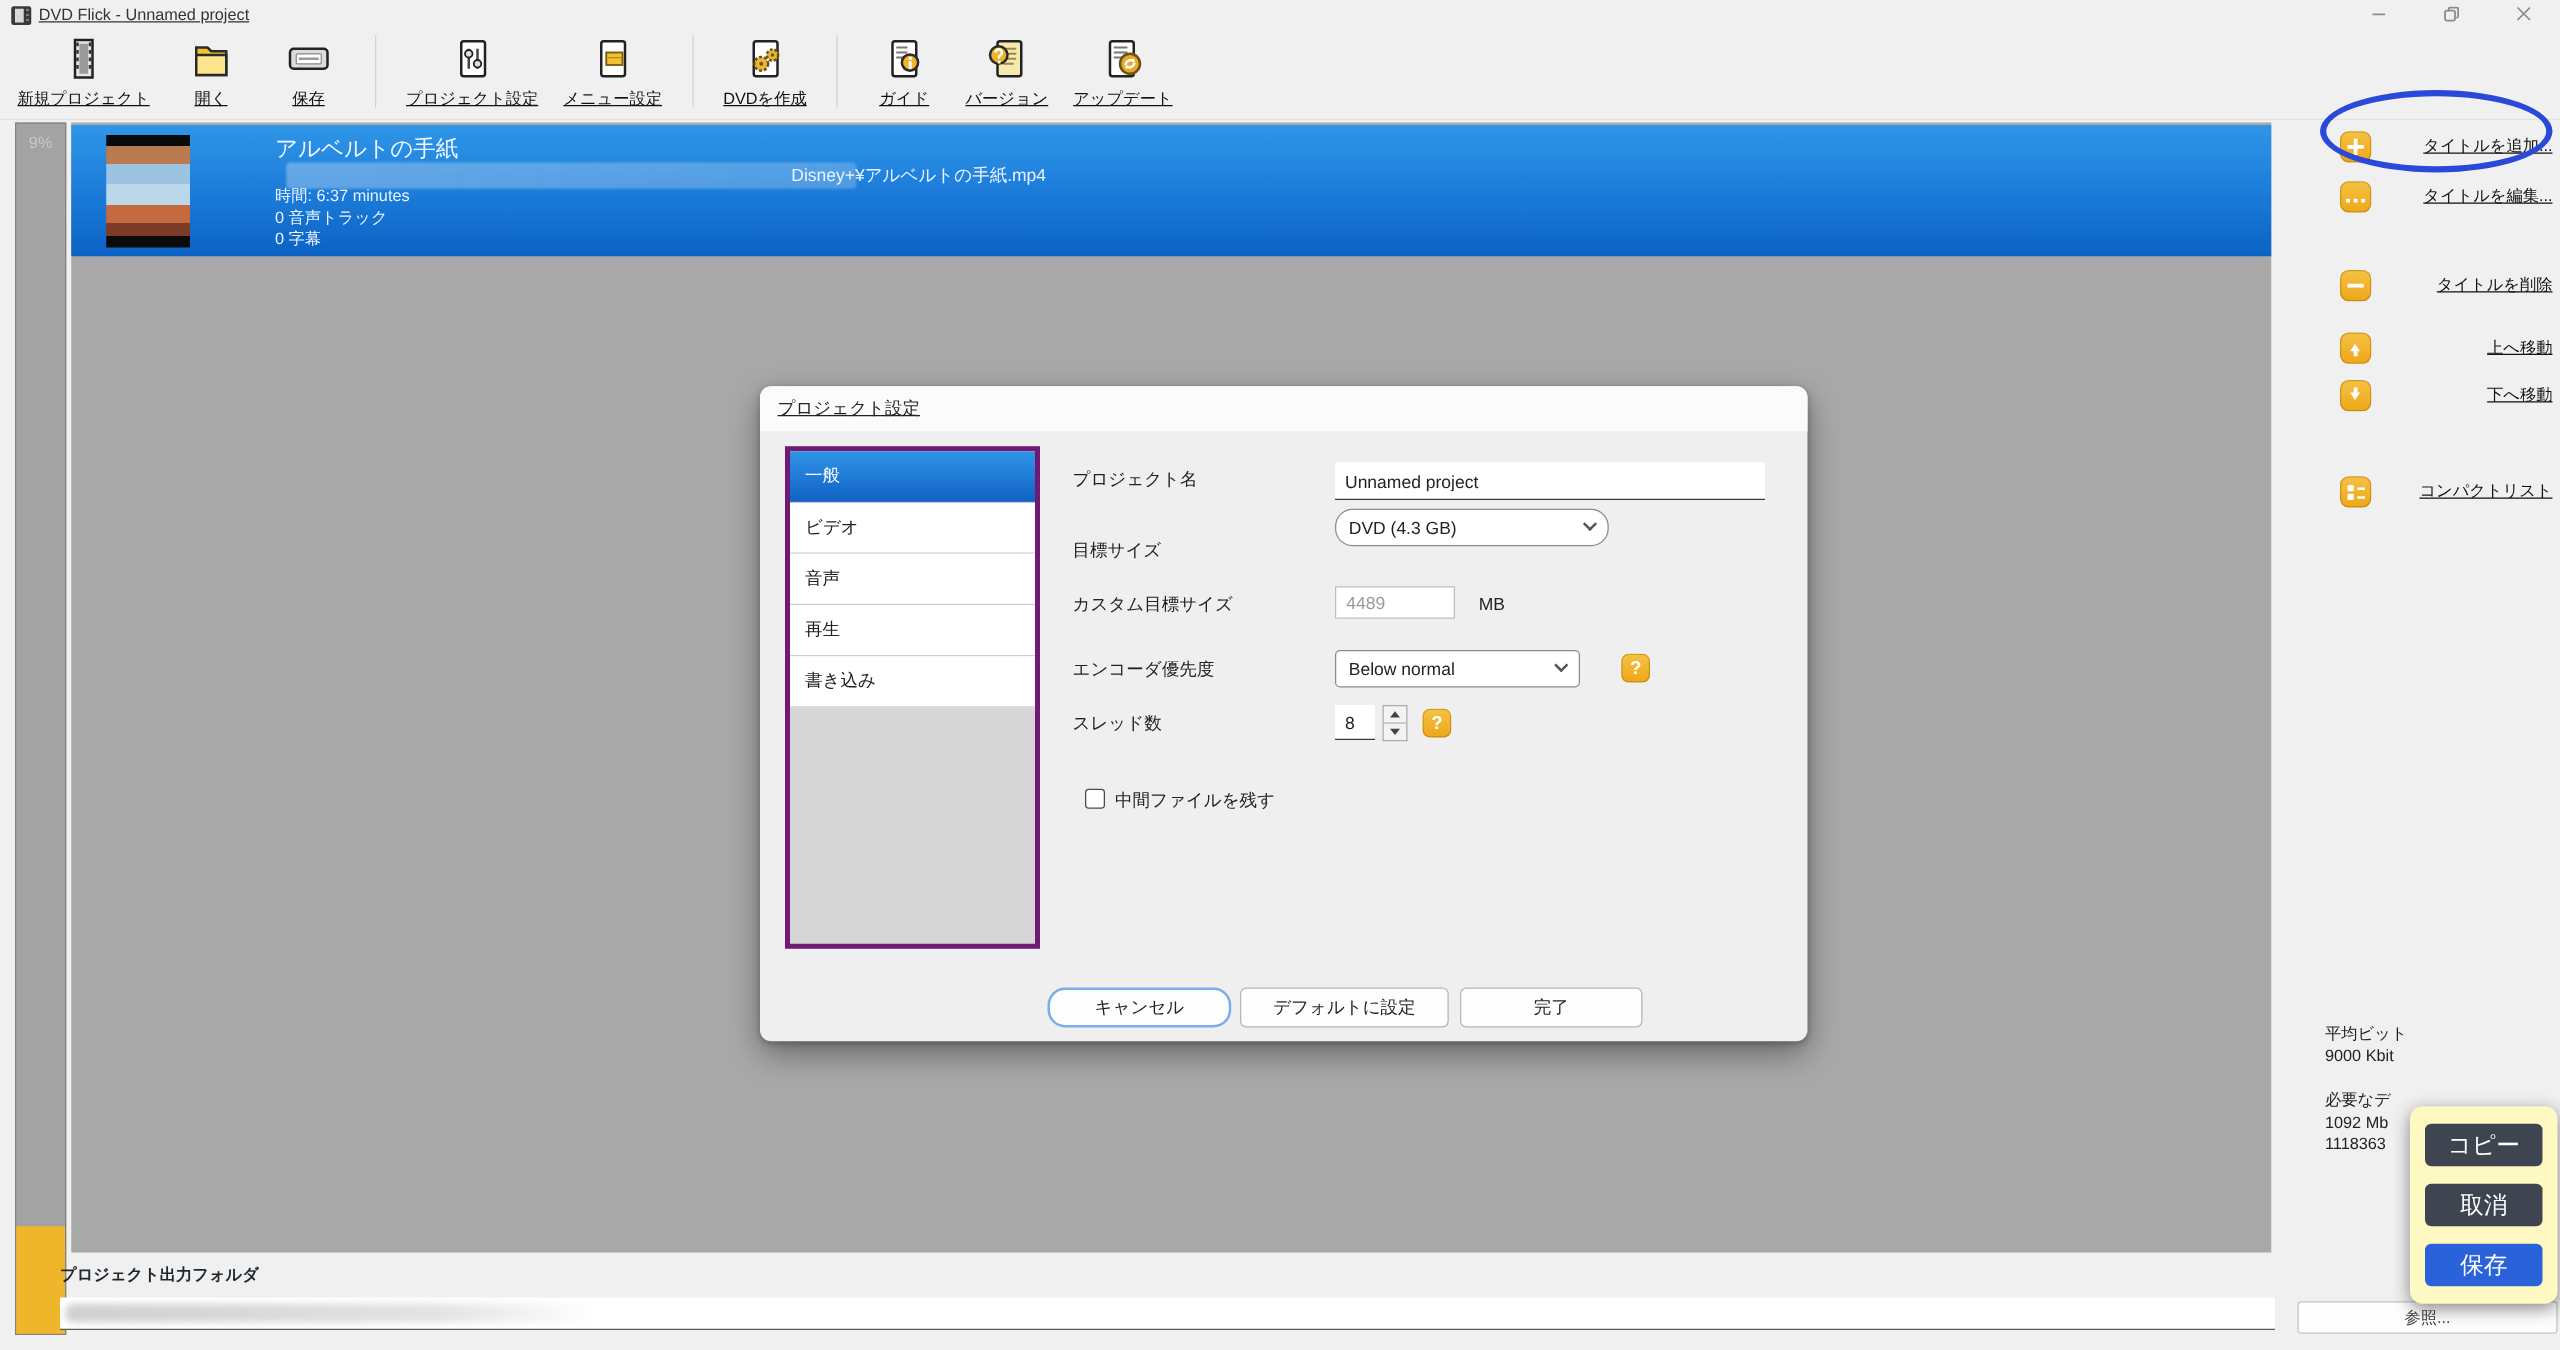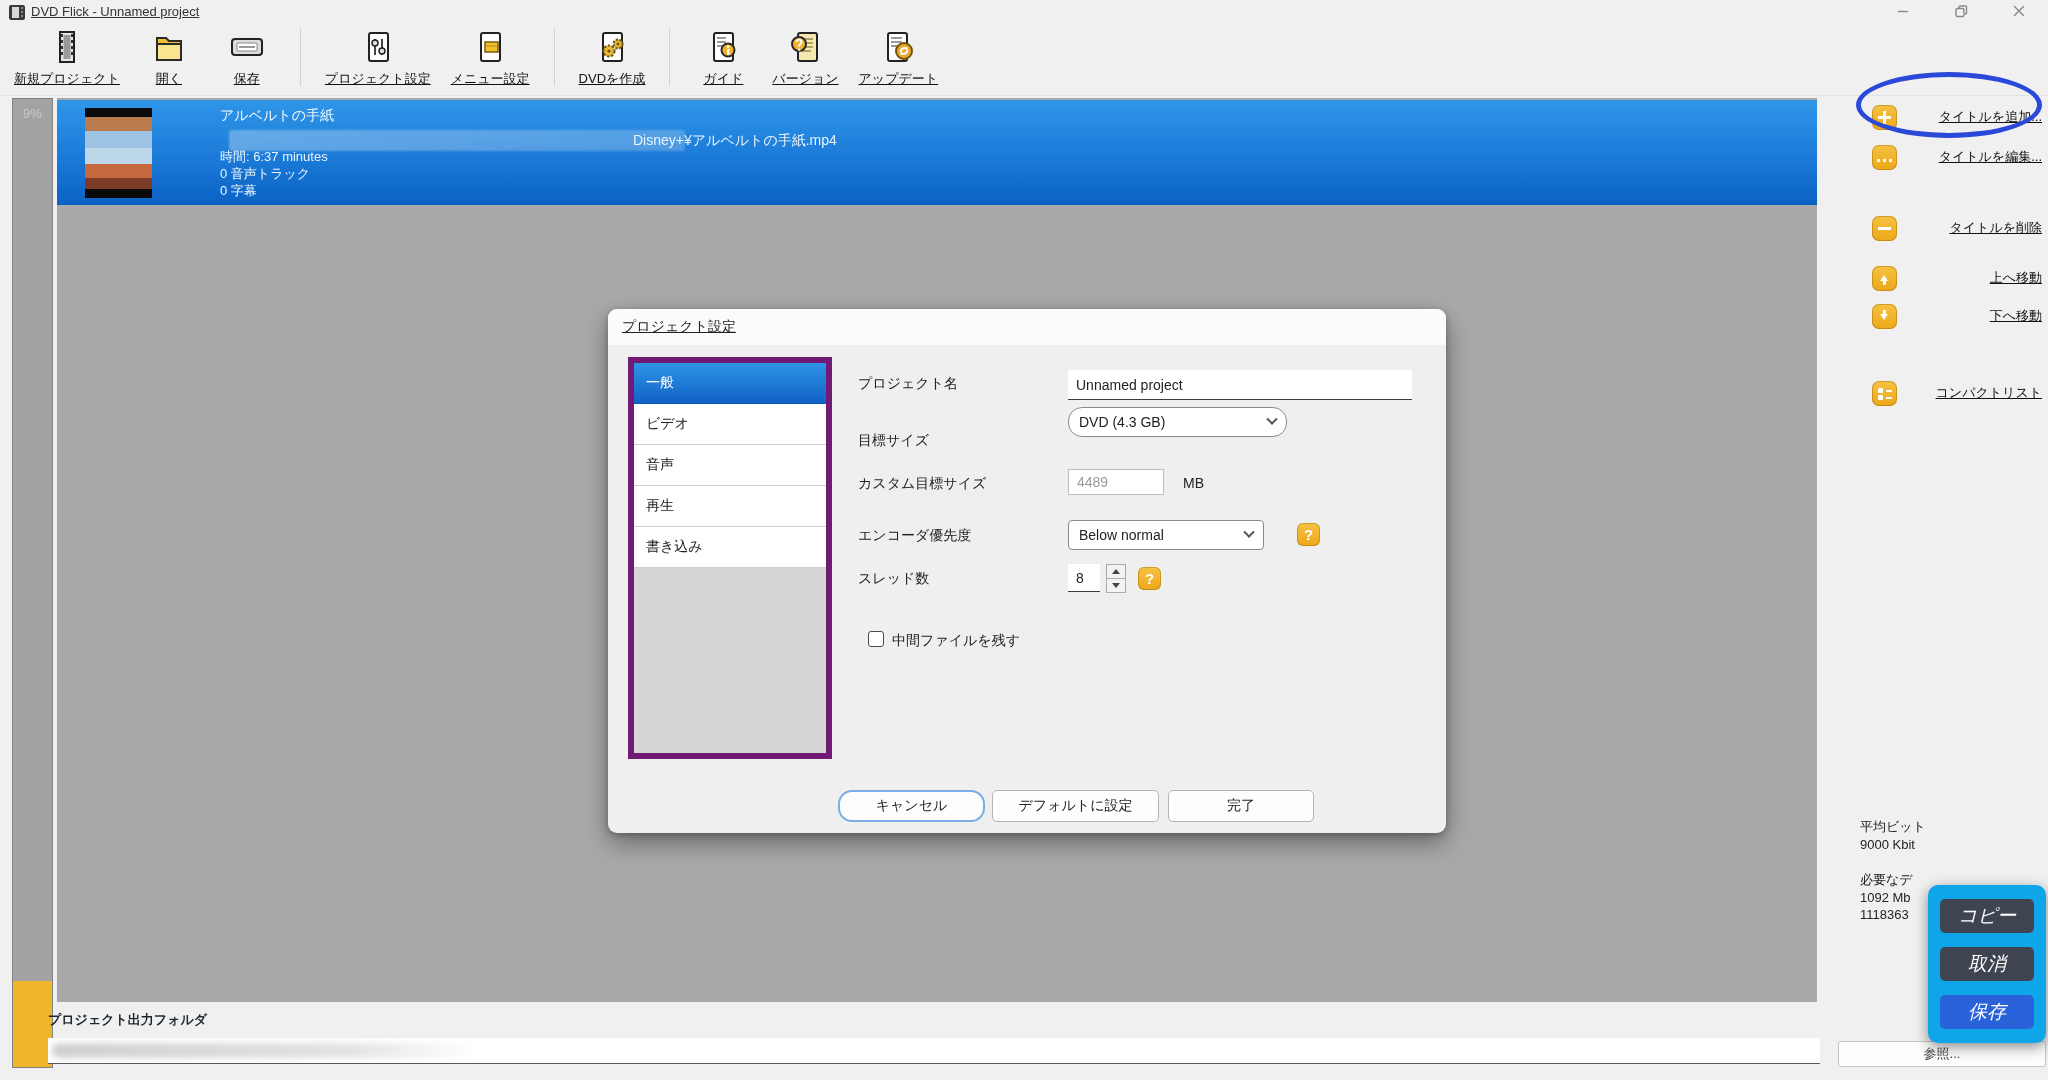--- a/index.html
+++ b/index.html
@@ -34,21 +34,21 @@
   .gauge { position:absolute; left:12px; top:98px; width:41px; height:970px; background:#a3a3a3; border:1px solid #828282; }
   .gauge .pct { width:100%; text-align:center; margin-top:7px; font-size:13px; color:#c9c9c9; }
   .gauge .fill { position:absolute; left:0; right:0; bottom:0; height:86px; background:#efb62c; }
 
   
   .list { position:absolute; left:57px; top:98px; width:1760px; height:904px; background:#a9a9a9; }
   .trow { position:absolute; left:0; right:0; top:2px; height:105px;
     background:linear-gradient(180deg,#2f96e8 0%,#1b7ad8 55%,#0b62c4 100%); color:#fff; }
   .thumb { position:absolute; left:28px; top:8px; width:67px; height:90px; background:
     linear-gradient(180deg,#0a0a0a 0 10%, #b97a4e 10% 26%, #9cc3e2 26% 44%, #bcd7ea 44% 62%, #c56a3e 62% 78%, #7c3b26 78% 90%, #0a0a0a 90% 100%); }
-  .ttitle { position:absolute; left:163px; top:7px; font-size:14px; color:#f2f9ff; }
+  .ttitle { position:absolute; left:163px; top:7px; font-size:18px; color:#f2f9ff; }
   .tband { position:absolute; left:172px; top:30px; width:456px; height:21px; border-radius:3px;
     background:linear-gradient(90deg,rgba(255,255,255,.30),rgba(255,255,255,.22)); filter:blur(1px); }
   .tpath { position:absolute; left:576px; top:32px; font-size:14px; color:#eaf4ff; }
   .tmeta { position:absolute; left:163px; top:48px; font-size:13px; color:#eaf4ff; line-height:17px; }
 
   
   .siderow { position:absolute; left:1872px; width:170px; height:26px; display:flex; align-items:center; cursor:pointer; }
   .chip { width:25px; height:25px; border-radius:7px; background:linear-gradient(#f6c243,#eda719); box-shadow:inset 0 0 0 1px rgba(130,90,0,.35); position:relative; flex:none; }
   .chip.plus::before  { content:""; position:absolute; left:6px; top:11px; width:13px; height:3px; background:#fff; }
   .chip.plus::after   { content:""; position:absolute; left:11px; top:6px; width:3px; height:13px; background:#fff; }
@@ -64,41 +64,41 @@
   .chip.compact::after  { content:""; position:absolute; left:14px; top:9px; width:6px; height:2px; background:#fff;
     box-shadow:0 7px 0 #fff; }
   .sidelabel { flex:1; text-align:right; font-size:13px; color:#111; text-decoration:underline; white-space:nowrap; }
   .ellipse { position:absolute; left:1856px; top:72px; width:186px; height:66px; border:5px solid #2b49d8; border-radius:50%; z-index:40; pointer-events:none; }
 
   
   .summary { position:absolute; left:1860px; top:818px; width:186px; font-size:13px; color:#222; line-height:17.5px; }
   .summary .grp { margin-bottom:18px; }
 
   
-  .overlaymenu { position:absolute; left:1928px; top:885px; width:118px; height:158px; background:#0ea5e9; border-radius:10px;
-    z-index:60; display:flex; flex-direction:column; align-items:center; justify-content:space-evenly; box-shadow:0 4px 14px rgba(0,0,0,.45);font-style:italic; }
+  .overlaymenu { position:absolute; left:1928px; top:885px; width:118px; height:158px; background:#fef9c3; border-radius:10px;
+    z-index:60; display:flex; flex-direction:column; align-items:center; justify-content:space-evenly; box-shadow:0 4px 14px rgba(0,0,0,.45); }
   .obtn { width:94px; height:34px; border-radius:5px; background:#3f4550; color:#fff; font-size:19px;
     display:flex; align-items:center; justify-content:center; cursor:pointer; }
   .obtn.primary { background:#2a62d9; }
 
   
   .outlabel { position:absolute; left:48px; top:1011px; font-size:13px; font-weight:bold; color:#1d2730; }
   .outinput { position:absolute; left:48px; top:1038px; width:1772px; height:26px; background:#fff; border:none;
     border-bottom:1px solid #5a5a5a; font-size:13px; padding:0 6px; }
   .outblur { position:absolute; left:52px; top:1043px; width:424px; height:15px; border-radius:7px;
     background:linear-gradient(90deg,rgba(150,150,150,.45),rgba(160,160,160,.30) 70%,rgba(170,170,170,0)); filter:blur(3px); }
   .browse { position:absolute; left:1838px; top:1041px; width:208px; height:26px; background:#fdfdfd; border:1px solid #c4c4c4;
     border-radius:3px; font-size:13px; color:#444; display:flex; align-items:center; justify-content:center; cursor:pointer; }
 
   
   .dialog { position:absolute; left:608px; top:309px; width:838px; height:524px; background:#efefef; border-radius:9px;
     box-shadow:0 10px 26px rgba(0,0,0,.38), 0 2px 6px rgba(0,0,0,.25); z-index:30; }
   .dtitlebar { height:36px; background:#fbfbfb; border-radius:9px 9px 0 0; display:flex; align-items:center; padding-left:14px; }
   .dtitle { font-size:14px; color:#222; text-decoration:underline; }
-  .dnav { position:absolute; left:20px; top:48px; width:204px; height:402px; border:6px solid #701a75; background:#d6d6d6; overflow:hidden; }
+  .dnav { position:absolute; left:20px; top:48px; width:204px; height:402px; border:4px solid #701a75; background:#d6d6d6; overflow:hidden; }
   .dnav .item { height:41px; background:#fff; border-bottom:1px solid #cfcfcf; display:flex; align-items:center;
     padding-left:12px; font-size:14px; color:#222; cursor:pointer; }
   .dnav .item.sel { background:linear-gradient(180deg,#2f94e6,#1162c6); color:#fff; border-bottom:1px solid #0d56b0; }
   .dlabel { position:absolute; left:250px; font-size:14px; color:#222; }
   .dinput { position:absolute; background:#fff; border:none; border-bottom:1px solid #3c3c3c; font-size:14px; color:#222; padding:0 8px; }
   .dselect { position:absolute; height:30px; background:#fff; border:1px solid #8a8a8a; border-radius:4px;
     display:flex; align-items:center; padding:0 10px; font-size:14px; color:#222; cursor:pointer; }
   .chev { margin-left:auto; width:8px; height:8px; border-right:2px solid #555; border-bottom:2px solid #555;
     transform:rotate(45deg) translate(-2px,-2px); }
   .helpbtn { position:absolute; width:23px; height:23px; border-radius:6px; background:linear-gradient(#f6c243,#eda719);

